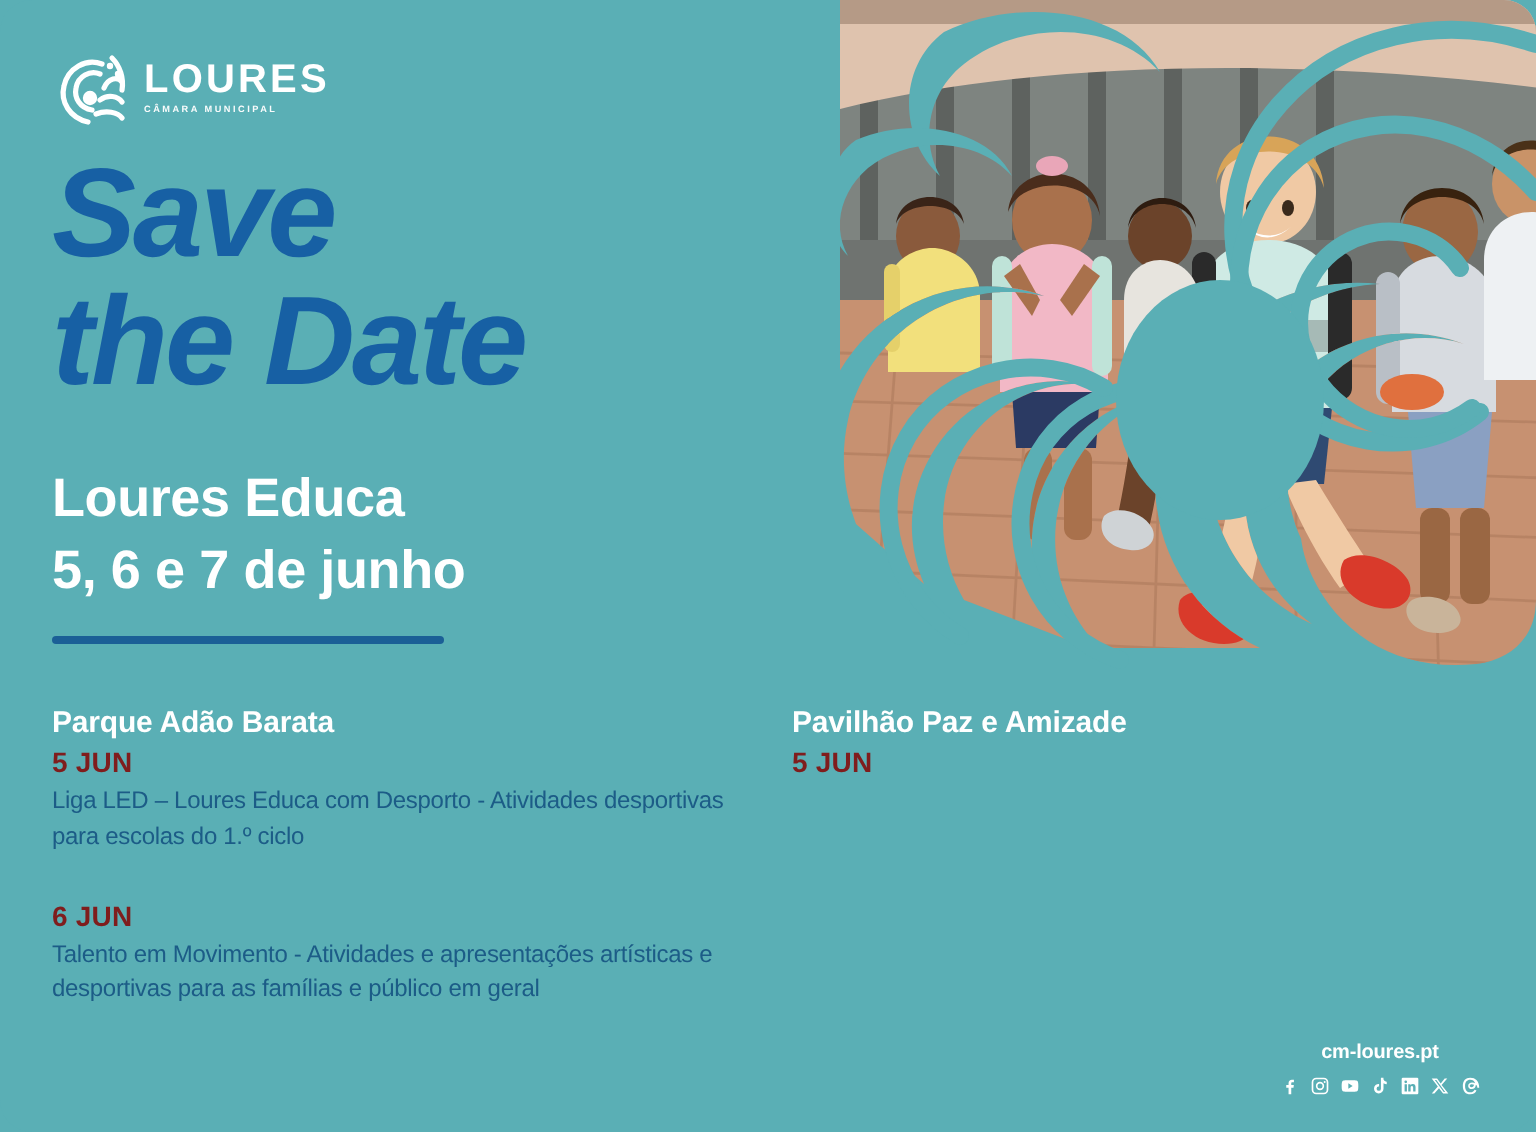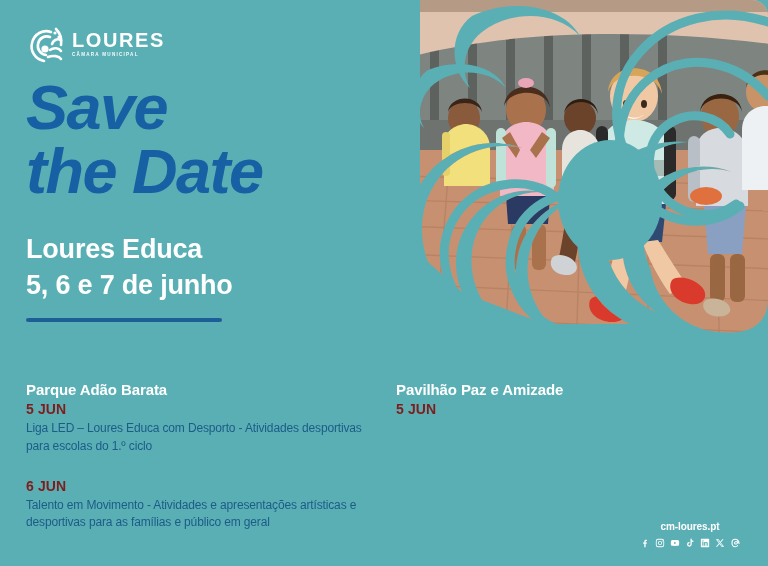--- a/index.html
+++ b/index.html
@@ -120,21 +120,20 @@
     width: 196px;
     height: 4px;
     background: #1b5f96;
     border-radius: 2px;
   }
 
   
   .col {
     position: absolute;
     top: 351px;
-    margin-top: 28px;
   }
   .col-left  { left: 26px;  width: 356px; }
   .col-right { left: 396px; width: 340px; }
 
   .event + .event {
     margin-top: 22px;
   }
   .event-venue {
     color: #ffffff;
     font-size: 15px;

